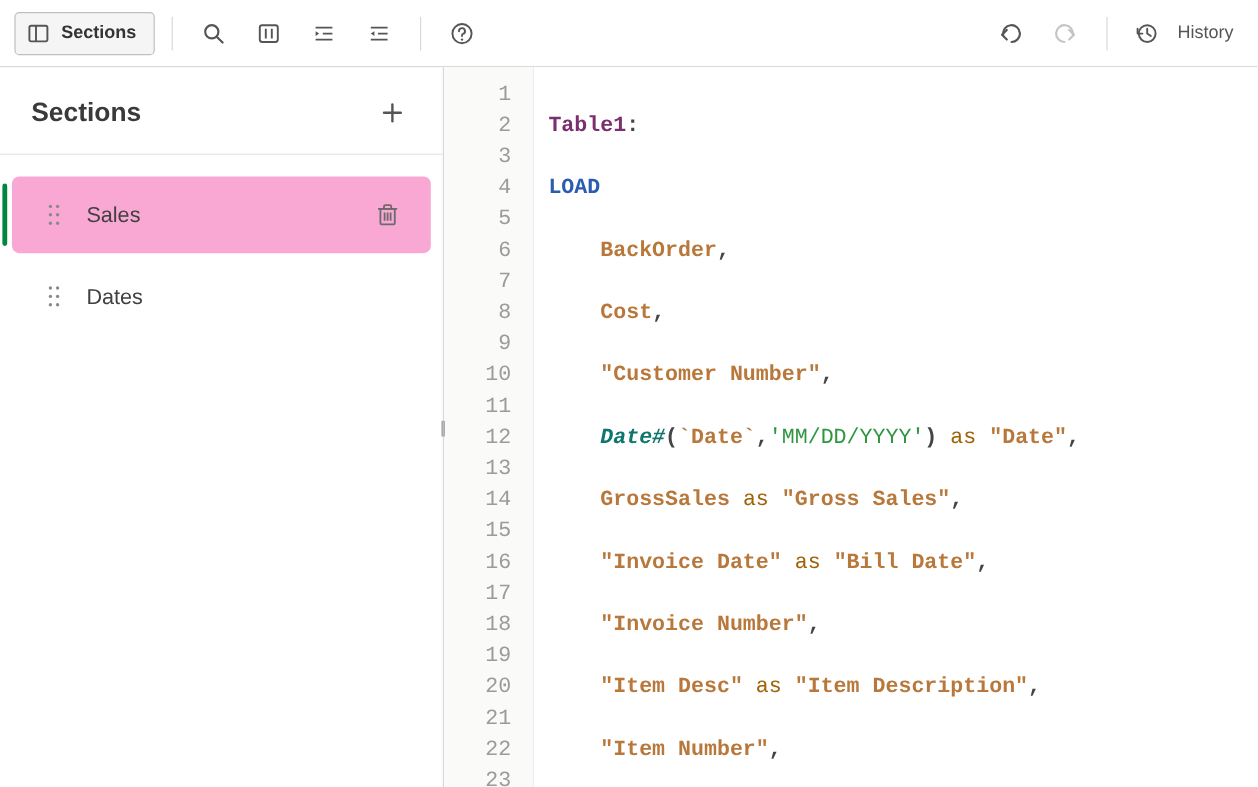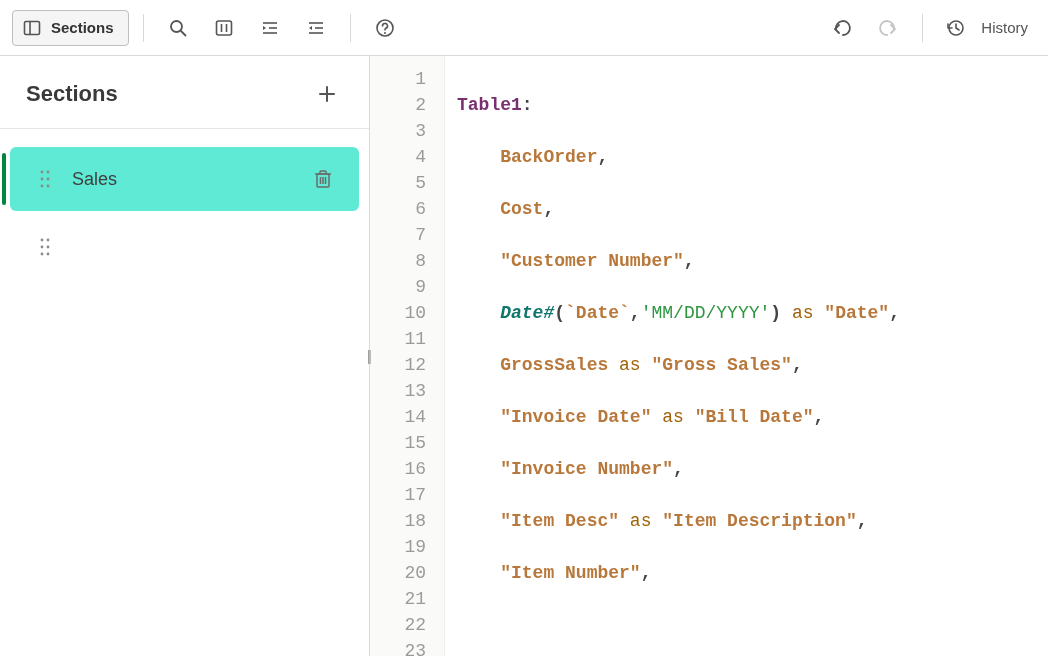--- a/index.html
+++ b/index.html
@@ -14,21 +14,21 @@
   .tb-btn.disabled { color: #c4c4c4; pointer-events: none; }
 
   .body { display: flex; height: calc(656px - 56px); }
   .sidebar { width: 370px; border-right: 1px solid #d9d9d9; display: flex; flex-direction: column; position: relative; }
   .sidebar-header { display: flex; align-items: center; justify-content: space-between; padding: 22px 26px 18px; }
   .sidebar-title { font-size: 22px; font-weight: 600; color: #3a3a3a; }
   .add-btn { width: 32px; height: 32px; border: none; background: transparent; display:flex; align-items:center; justify-content:center; cursor:pointer; color:#555; border-radius:4px;}
   .sections-divider { height:1px; background:#e5e5e5; }
   .section-list { padding-top: 14px; }
   .section-item { height: 64px; display: flex; align-items: center; padding: 0 22px 0 30px; gap: 22px; position: relative; cursor: pointer; border-radius: 6px; margin: 4px 10px; }
-  .section-item.active { background: #5eead4; }
+  .section-item.active { background: #f9a8d4; }
   .section-item.active::before { content: ""; position: absolute; left: -8px; top: 6px; bottom: 6px; width: 4px; background: #00873d; border-radius: 2px; }
   .drag-handle { color: #8a8a8a; display:flex; }
   .section-label { font-size: 18px; color: #404040; flex:1; }
   .delete-btn { width:28px; height:28px; border:none; background:transparent; display:flex; align-items:center; justify-content:center; color:#6b6b6b; cursor:pointer; visibility:hidden;}
   .section-item.active .delete-btn { visibility:visible; }
   .resize-notch { position:absolute; right:-1px; top:50%; transform:translateY(-50%); color:#a0a0a0; font-size:14px; letter-spacing:-2px; }
 
   .editor { flex:1; display:flex; background:#fff; }
   .gutter { width:75px; background:#fafaf8; border-right:1px solid #eee; padding-top:10px; text-align:right; }
   .gutter .ln { font-family: ui-monospace, Menlo, Consolas, "Courier New", monospace; font-size:18px; line-height:26px; color:#9b9b9b; padding-right:18px; }
@@ -159,20 +159,21 @@
         <span class="drag-handle">
           <svg width="10" height="18" viewBox="0 0 10 18">
               <circle cx="2" cy="2" r="1.4" fill="#8a8a8a"></circle>
               <circle cx="8" cy="2" r="1.4" fill="#8a8a8a"></circle>
               <circle cx="2" cy="9" r="1.4" fill="#8a8a8a"></circle>
               <circle cx="8" cy="9" r="1.4" fill="#8a8a8a"></circle>
               <circle cx="2" cy="16" r="1.4" fill="#8a8a8a"></circle>
               <circle cx="8" cy="16" r="1.4" fill="#8a8a8a"></circle>
             </svg>
         </span>
+        <span class="section-label">Dates</span>
       </div>
 
     </div>
     <div class="resize-notch">||</div>
   </div>
 
   <div class="editor">
     <div class="gutter" id="gutter">
         <div class="ln">1</div>
         <div class="ln">2</div>
@@ -193,20 +194,21 @@
         <div class="ln">17</div>
         <div class="ln">18</div>
         <div class="ln">19</div>
         <div class="ln">20</div>
         <div class="ln">21</div>
         <div class="ln">22</div>
         <div class="ln">23</div>
       </div>
     <div class="code">
 <div class="line"><span class="tk-tbl">Table1</span><span class="tk-p">:</span></div>
+<div class="line"><span class="tk-key">LOAD</span></div>
 <div class="line">    <span class="tk-id">BackOrder</span><span class="tk-p">,</span></div>
 <div class="line">    <span class="tk-id">Cost</span><span class="tk-p">,</span></div>
 <div class="line">    <span class="tk-str">"Customer Number"</span><span class="tk-p">,</span></div>
 <div class="line">    <span class="tk-fn">Date#</span><span class="tk-p">(</span><span class="tk-id">`Date`</span><span class="tk-p">,</span><span class="tk-lit">'MM/DD/YYYY'</span><span class="tk-p">)</span> <span class="tk-as">as</span> <span class="tk-str">"Date"</span><span class="tk-p">,</span></div>
 <div class="line">    <span class="tk-id">GrossSales</span> <span class="tk-as">as</span> <span class="tk-str">"Gross Sales"</span><span class="tk-p">,</span></div>
 <div class="line">    <span class="tk-str">"Invoice Date"</span> <span class="tk-as">as</span> <span class="tk-str">"Bill Date"</span><span class="tk-p">,</span></div>
 <div class="line">    <span class="tk-str">"Invoice Number"</span><span class="tk-p">,</span></div>
 <div class="line">    <span class="tk-str">"Item Desc"</span> <span class="tk-as">as</span> <span class="tk-str">"Item Description"</span><span class="tk-p">,</span></div>
 <div class="line">    <span class="tk-str">"Item Number"</span><span class="tk-p">,</span></div>
 

